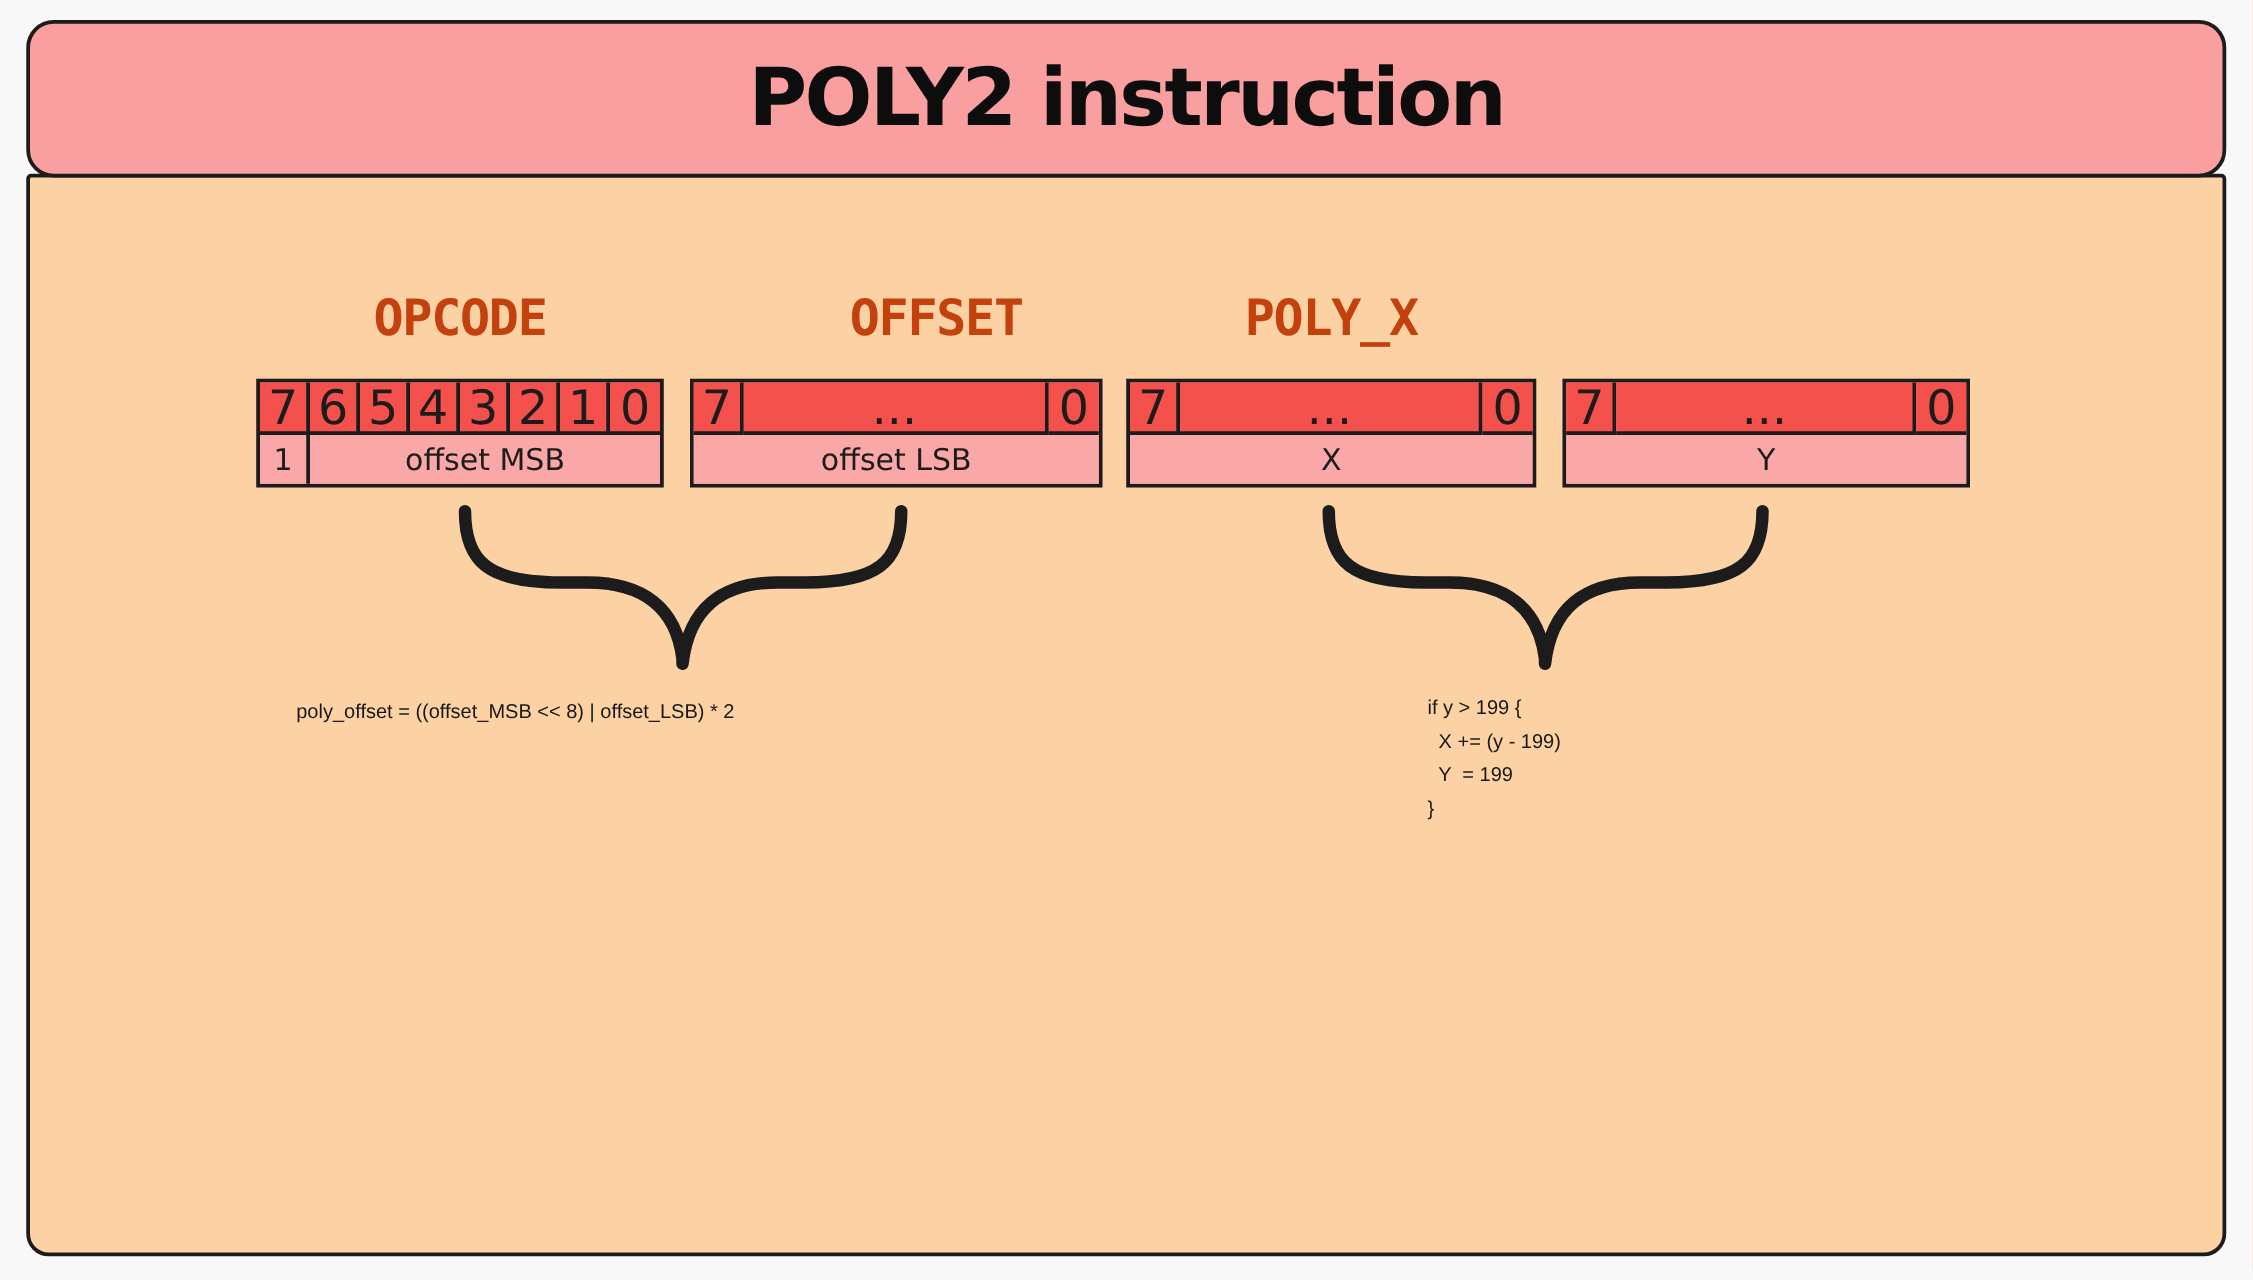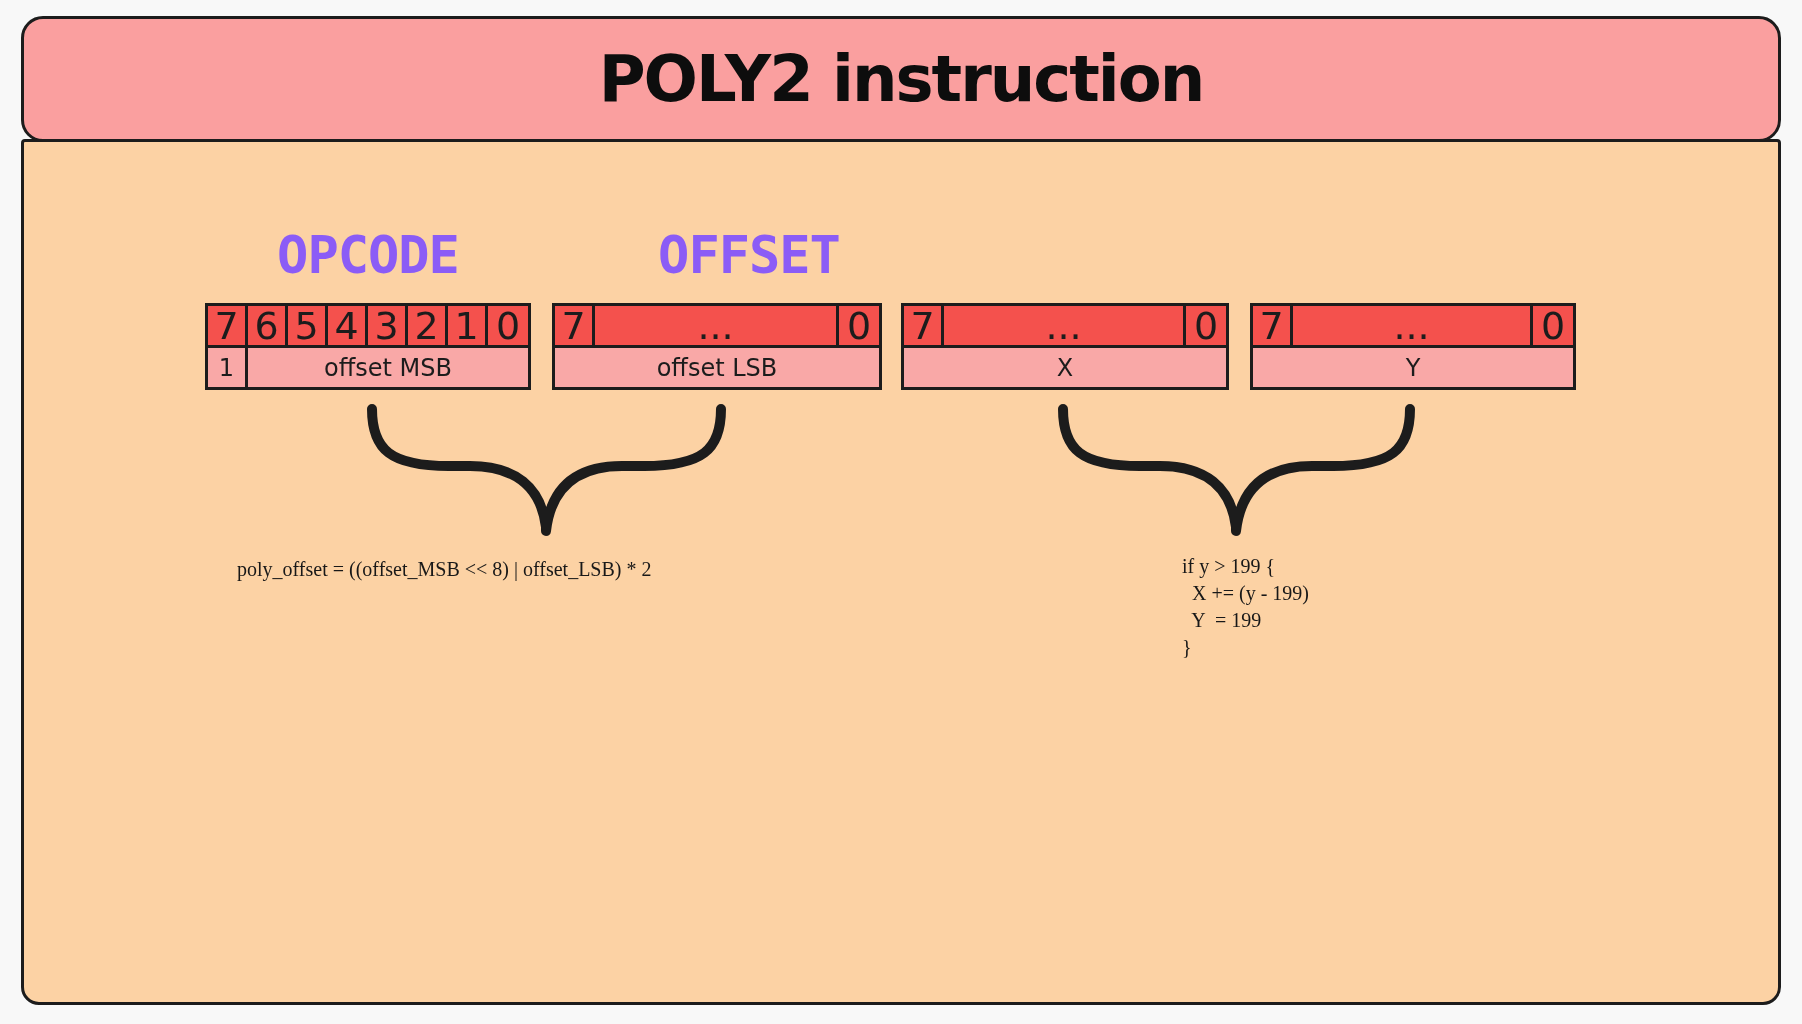--- a/index.html
+++ b/index.html
@@ -18,22 +18,22 @@
   .page-title{ font-size:64px; font-weight:700; letter-spacing:-2px; color:#0d0d0d; }
 
   .content-panel{
     position:absolute; left:21px; top:139px; width:1760px; height:866px;
     background:var(--card); border:3.5px solid var(--ink); border-radius:4px 4px 18px 18px;
     z-index:1;
   }
 
   .tbl-label{
     position:absolute; top:226px; height:58px; display:flex; align-items:center; justify-content:center;
-    font-family:"DejaVu Sans Mono", monospace; font-weight:700; font-size:52px; letter-spacing:-1px;
-    z-index:3; color:#8b5cf6;
+    font-family:"DejaVu Sans Mono", monospace; font-weight:700; font-size:40px; letter-spacing:-1px;
+    z-index:3; color:#c2410c;
   }
   .lbl-0{ left:205px; width:326px; }
   .lbl-1{ left:584px; width:330px; }
   .lbl-2{ left:901px; width:328px; }
   .lbl-3{ left:1250px; width:326px; }
 
   .bit-table{
     position:absolute; top:303px; display:grid; grid-template-rows:42px 39px;
     border:3px solid var(--ink); background:var(--pink); z-index:3;
   }
@@ -52,39 +52,40 @@
     background:var(--pink); border-right:3px solid var(--ink);
     font-size:24px;
   }
   .field.last{ border-right:none; }
   .field.span7{ grid-column:span 7; }
   .field.span3{ grid-column:span 3; }
 
   .braces{ position:absolute; left:0; top:0; z-index:3; pointer-events:none; }
 
   .code{
-    position:absolute; z-index:3; font-family:Liberation Serif, serif;
-    font-size:20px; line-height:27px; white-space:pre; color:#181818;
+    position:absolute; z-index:3; font-family:Liberation Sans, sans-serif;
+    font-size:16px; line-height:27px; white-space:pre; color:#181818;
   }
   .code-offset{ left:237px; top:556px; }
-  .code-clip{ left:1142px; top:553px;margin-left:40px; }
+  .code-clip{ left:1142px; top:553px; }
 </style>
 </head>
 <body>
 
 <div class="stage">
 
   <div class="content-panel"></div>
 
   <div class="title-bar">
     <span class="page-title">POLY2 instruction</span>
   </div>
 
   <div class="tbl-label lbl-0">OPCODE</div>
   <div class="tbl-label lbl-1">OFFSET</div>
+  <div class="tbl-label lbl-2">POLY_X</div>
 
   <div class="bit-table tbl-0">
     <div class="cell bit">7</div>
     <div class="cell bit">6</div>
     <div class="cell bit">5</div>
     <div class="cell bit">4</div>
     <div class="cell bit">3</div>
     <div class="cell bit">2</div>
     <div class="cell bit">1</div>
     <div class="cell bit last">0</div>

